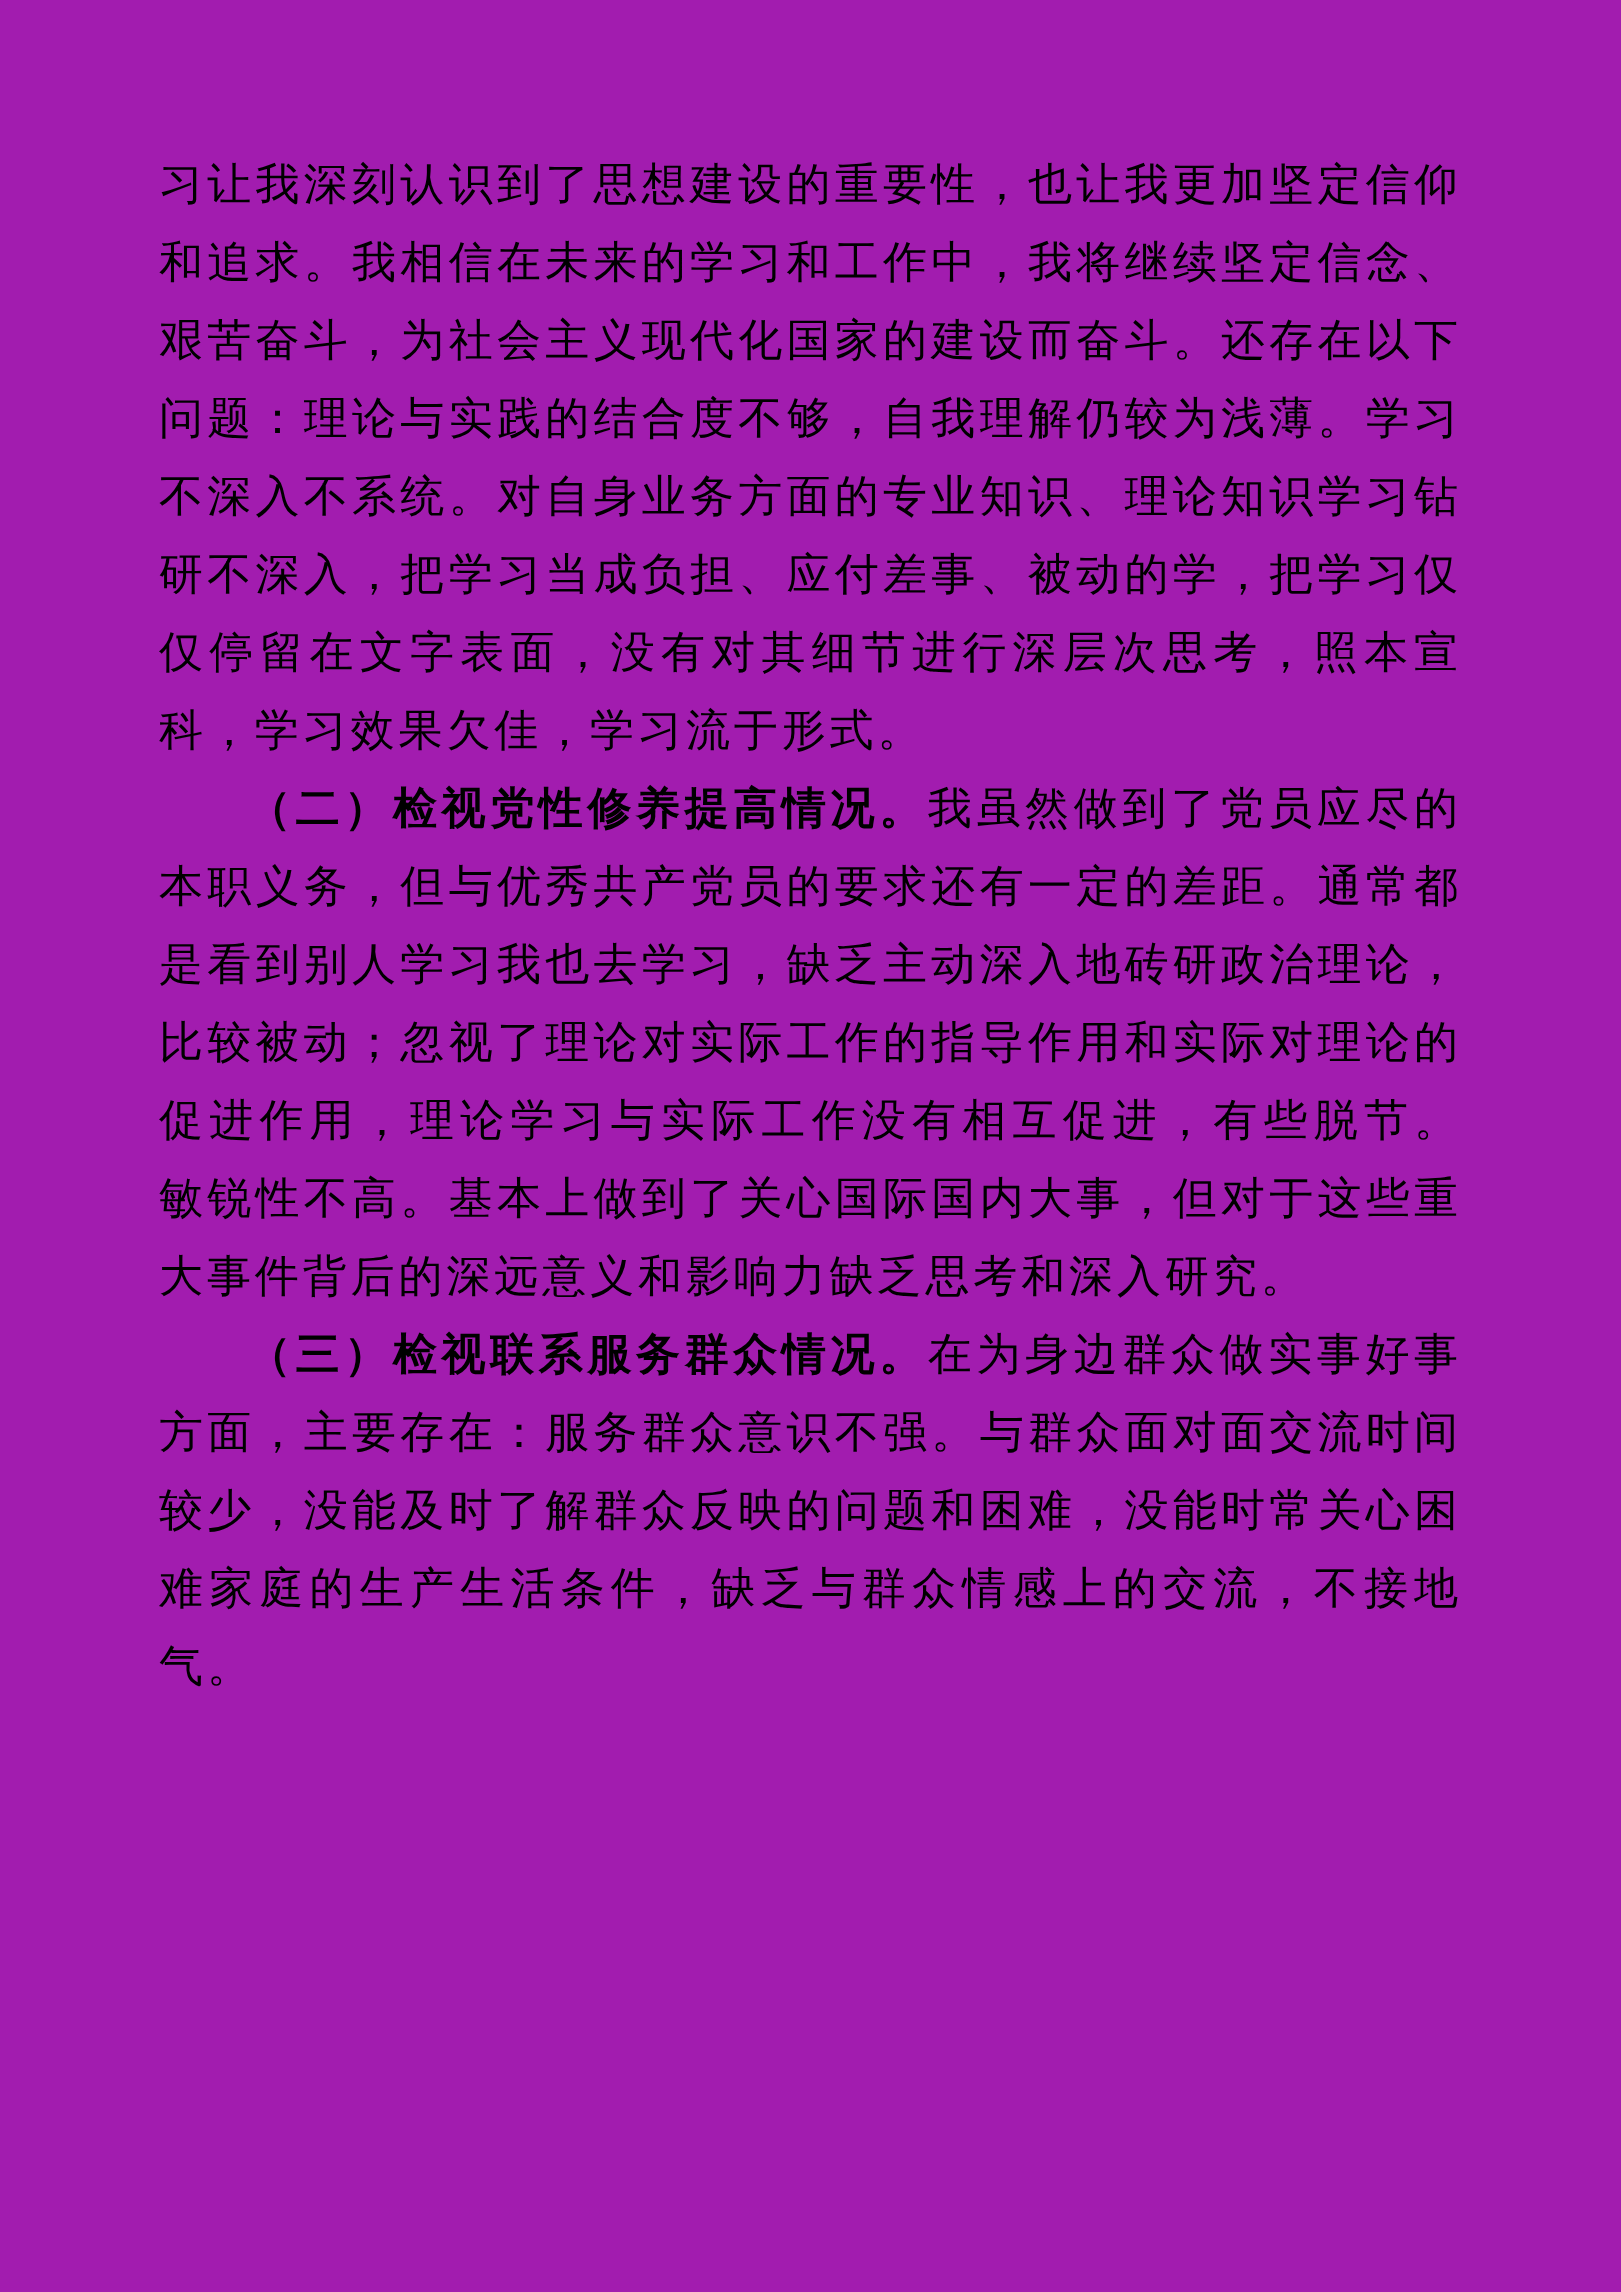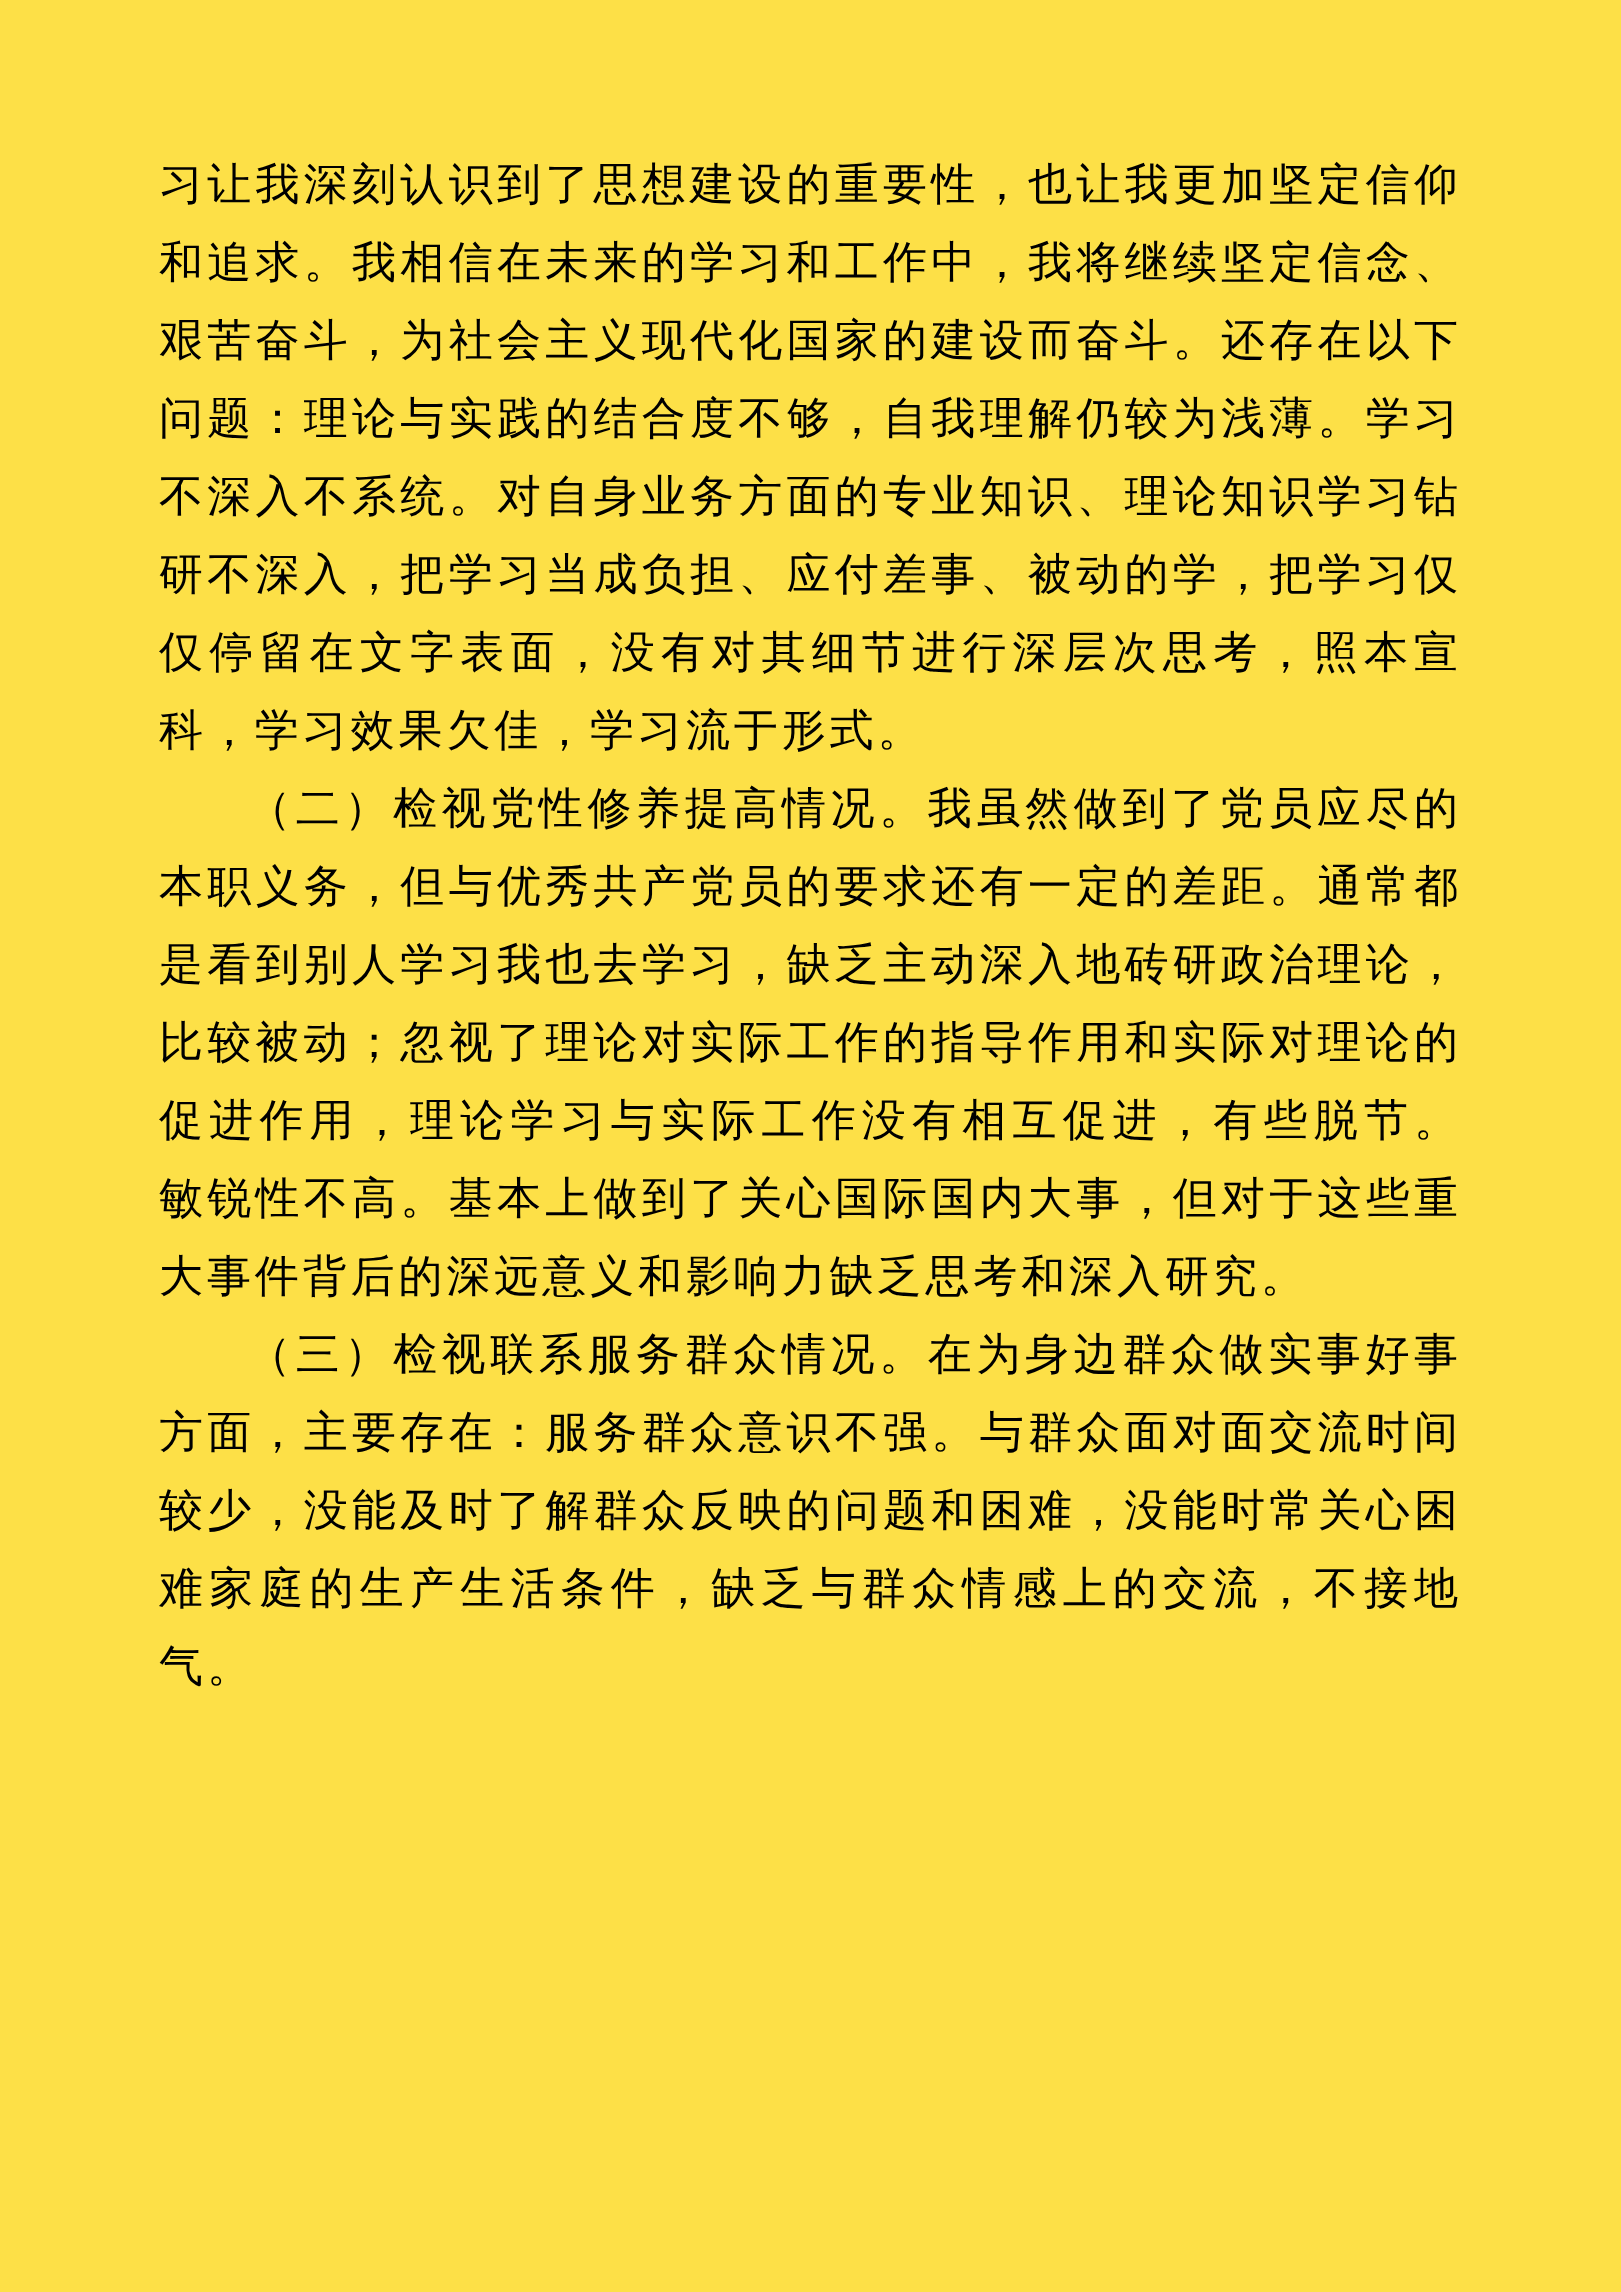--- a/index.html
+++ b/index.html
@@ -7,40 +7,40 @@
     body {
       width: 1621px;
       height: 2293px;
       font-family: "Liberation Sans", sans-serif;
       color: #000000;
       overflow: hidden;
     }
     .page {
       width: 1621px;
       height: 2293px;
-      background: #fde047;
+      background: #a21caf;
       padding: 145px 159px 0 159px;
     }
     .content {
       width: 100%;
     }
     .para {
       font-size: 44px;
       line-height: 78px;
       text-align: justify;
       text-justify: inter-ideograph;
       letter-spacing: 3.9px;
       word-break: break-all;
       color: #000000;
     }
     .para.indent {
       text-indent: 2em;
     }
     .lead {
-      font-weight: normal;
+      font-weight: bold;
     }
   </style>
 </head>
 <body>
 
 <div class="page">
   <div class="content">
 
     <p class="para"><span class="body">习让我深刻认识到了思想建设的重要性，也让我更加坚定信仰和追求。我相信在未来的学习和工作中，我将继续坚定信念、艰苦奋斗，为社会主义现代化国家的建设而奋斗。还存在以下问题：理论与实践的结合度不够，自我理解仍较为浅薄。学习不深入不系统。对自身业务方面的专业知识、理论知识学习钻研不深入，把学习当成负担、应付差事、被动的学，把学习仅仅停留在文字表面，没有对其细节进行深层次思考，照本宣科，学习效果欠佳，学习流于形式。</span></p>
 

